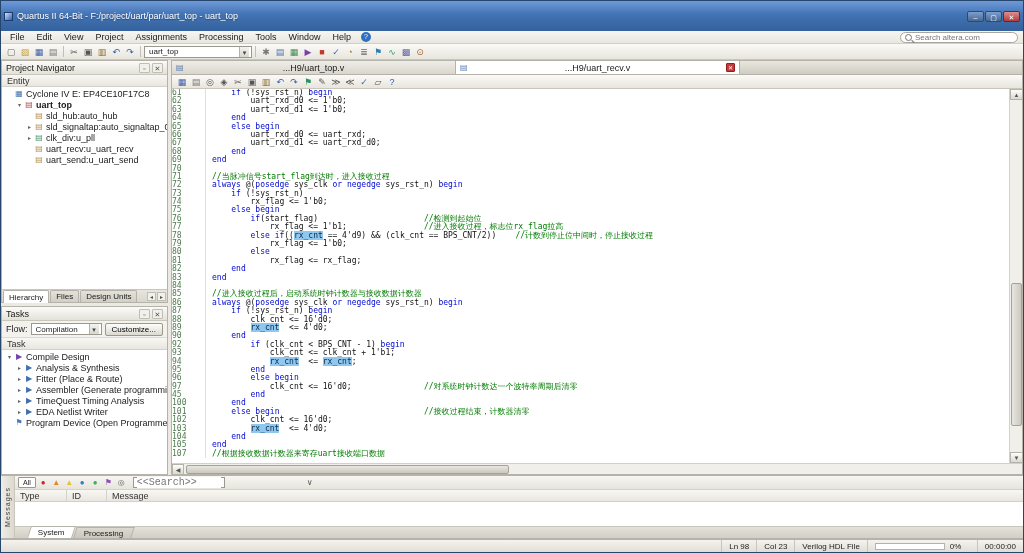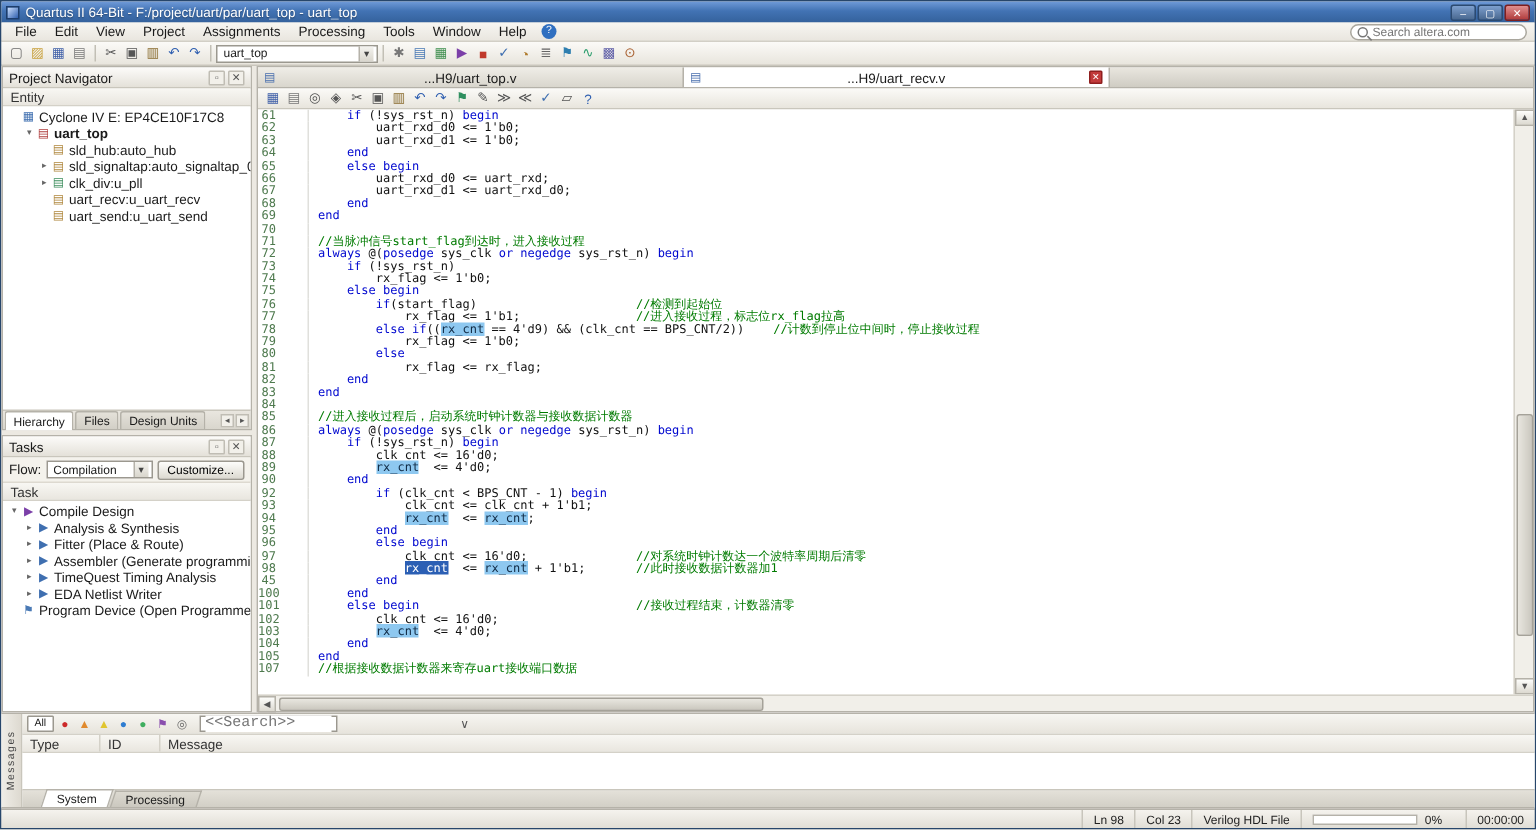--- a/index.html
+++ b/index.html
@@ -1,19 +1,19 @@
 <!DOCTYPE html>
 <html><head>
 <meta charset="utf-8">
 <style>
 *{margin:0;padding:0;box-sizing:border-box}
 html,body{width:1024px;height:553px;overflow:hidden;font-family:"Liberation Sans","DejaVu Sans",sans-serif;font-size:9px;color:#1a1a1a;background:#ece9e2}
 .window{display:flex;flex-direction:column;width:1024px;height:553px;border:1px solid #27466b}
 
-.titlebar{height:14px;flex:none;background:linear-gradient(180deg,#6f9ad8,#4273b4 45%,#34619c);display:flex;align-items:center;padding:0 3px;color:#fff}
+.titlebar{height:30px;flex:none;background:linear-gradient(180deg,#6f9ad8,#4273b4 45%,#34619c);display:flex;align-items:center;padding:0 3px;color:#fff}
 .appicon{width:9px;height:9px;flex:none;background:linear-gradient(135deg,#cfe2ff,#2f5fae);border:1px solid #1d3d6b;margin-right:4px}
 .wtitle{font-size:9px;white-space:nowrap;overflow:hidden;text-shadow:0 1px 1px rgba(0,0,0,.4)}
 .winbtns{margin-left:auto;display:flex;gap:1px}
 .wb{width:17px;height:11px;font-size:7px;line-height:11px;text-align:center;color:#fff;background:linear-gradient(#7d9fce,#49688f);border:1px solid #2c4a70;border-radius:2px;cursor:default}
 .wb.close{background:linear-gradient(#e08f8f,#b13c3c);border-color:#7d1f1f}
 
 .menubar{height:13px;flex:none;background:linear-gradient(#f7f6f2,#e9e6df);display:flex;align-items:center;padding:0 3px;border-bottom:1px solid #d2cfc6}
 .mi{padding:0 6px;height:100%;display:inline-flex;align-items:center}
 .mhelp{width:10px;height:10px;border-radius:50%;background:#2f6fc0;color:#fff;font-size:7px;line-height:10px;text-align:center;margin-left:4px}
 .mspacer{flex:1}
@@ -57,21 +57,21 @@
 .editor{flex:1;display:flex;flex-direction:column;min-width:0;border:1px solid #b5b2a9;background:#fff}
 .tabbar{height:14px;flex:none;background:linear-gradient(#e9e6df,#cfccc3);display:flex;border-bottom:1px solid #b5b2a9}
 .etab{width:284px;flex:none;display:flex;align-items:center;justify-content:center;position:relative;border-right:1px solid #b5b2a9;background:linear-gradient(#efede7,#d9d6cd);font-size:9px}
 .etab.active{background:#fff}
 .etab .doc-ic{position:absolute;left:4px;color:#4a6fae;font-size:8px}
 .etab .close-ic{position:absolute;right:4px;width:9px;height:9px;line-height:9px;text-align:center;font-size:6px;color:#fff;background:#c23b3b;border:1px solid #8f1f1f;border-radius:1px}
 .edtoolbar{height:14px;flex:none;background:linear-gradient(#fbfaf7,#e8e5dd);display:flex;align-items:center;padding:0 3px;border-bottom:1px solid #c9c6bc}
 .codewrap{flex:1;display:flex;min-height:0}
 .code{flex:1;background:#fff;overflow:hidden;font-family:"DejaVu Sans Mono","Liberation Mono",monospace;font-size:8px;line-height:8.4px}
 .cl{display:flex;height:8.4px;white-space:pre}
-.ln{width:34px;flex:none;text-align:right;padding-right:21px;color:#4e7a4e;border-right:1px solid #e0e0dc}
+.ln{width:34px;flex:none;text-align:left;padding-right:8px;color:#4e7a4e;border-right:1px solid #e0e0dc}
 .ct{padding-left:6px;white-space:pre}
 .seg-p{color:#111}
 .seg-k{color:#0008cf}
 .seg-c{color:#007b00}
 .seg-h{background:#8ec8f0;color:#102a44}
 .seg-s{background:#2b5fb4;color:#fff}
 
 .vscroll{width:13px;flex:none;background:#f1efe9;border-left:1px solid #d4d1c8;position:relative}
 .sarrow{display:block;width:13px;height:11px;font-size:6px;line-height:11px;text-align:center;color:#555;background:linear-gradient(#fdfdfb,#dcd9d0);border:1px solid #b5b2a9}
 .sarrow.bottom{position:absolute;bottom:0}
@@ -350,21 +350,20 @@
             <div class="cl"><span class="ln">87</span><span class="ct"><span class="seg-p">    </span><span class="seg-k">if</span><span class="seg-p"> (!sys_rst_n) </span><span class="seg-k">begin</span></span></div>
             <div class="cl"><span class="ln">88</span><span class="ct"><span class="seg-p">        clk_cnt &lt;= 16'd0;</span></span></div>
             <div class="cl"><span class="ln">89</span><span class="ct"><span class="seg-p">        </span><span class="seg-h">rx_cnt</span><span class="seg-p">  &lt;= 4'd0;</span></span></div>
             <div class="cl"><span class="ln">90</span><span class="ct"><span class="seg-p">    </span><span class="seg-k">end</span></span></div>
             <div class="cl"><span class="ln">92</span><span class="ct"><span class="seg-p">        </span><span class="seg-k">if</span><span class="seg-p"> (clk_cnt &lt; BPS_CNT - 1) </span><span class="seg-k">begin</span></span></div>
             <div class="cl"><span class="ln">93</span><span class="ct"><span class="seg-p">            clk_cnt &lt;= clk_cnt + 1'b1;</span></span></div>
             <div class="cl"><span class="ln">94</span><span class="ct"><span class="seg-p">            </span><span class="seg-h">rx_cnt</span><span class="seg-p">  &lt;= </span><span class="seg-h">rx_cnt</span><span class="seg-p">;</span></span></div>
             <div class="cl"><span class="ln">95</span><span class="ct"><span class="seg-p">        </span><span class="seg-k">end</span></span></div>
             <div class="cl"><span class="ln">96</span><span class="ct"><span class="seg-p">        </span><span class="seg-k">else</span><span class="seg-p"> </span><span class="seg-k">begin</span></span></div>
             <div class="cl"><span class="ln">97</span><span class="ct"><span class="seg-p">            clk_cnt &lt;= 16'd0;               </span><span class="seg-c">//对系统时钟计数达一个波特率周期后清零</span></span></div>
-            <div class="cl"><span class="ln">98</span><span class="ct"><span class="seg-p">            </span><span class="seg-s">rx_cnt</span><span class="seg-p">  &lt;= </span><span class="seg-h">rx_cnt</span><span class="seg-p"> + 1'b1;       </span><span class="seg-c">//此时接收数据计数器加1</span></span></div>
             <div class="cl"><span class="ln">45</span><span class="ct"><span class="seg-p">        </span><span class="seg-k">end</span></span></div>
             <div class="cl"><span class="ln">100</span><span class="ct"><span class="seg-p">    </span><span class="seg-k">end</span></span></div>
             <div class="cl"><span class="ln">101</span><span class="ct"><span class="seg-p">    </span><span class="seg-k">else</span><span class="seg-p"> </span><span class="seg-k">begin</span><span class="seg-p">                              </span><span class="seg-c">//接收过程结束，计数器清零</span></span></div>
             <div class="cl"><span class="ln">102</span><span class="ct"><span class="seg-p">        clk_cnt &lt;= 16'd0;</span></span></div>
             <div class="cl"><span class="ln">103</span><span class="ct"><span class="seg-p">        </span><span class="seg-h">rx_cnt</span><span class="seg-p">  &lt;= 4'd0;</span></span></div>
             <div class="cl"><span class="ln">104</span><span class="ct"><span class="seg-p">    </span><span class="seg-k">end</span></span></div>
             <div class="cl"><span class="ln">105</span><span class="ct"><span class="seg-k">end</span></span></div>
             <div class="cl"><span class="ln">107</span><span class="ct"><span class="seg-c">//根据接收数据计数器来寄存uart接收端口数据</span></span></div>
           </div>
         <div class="vscroll">

